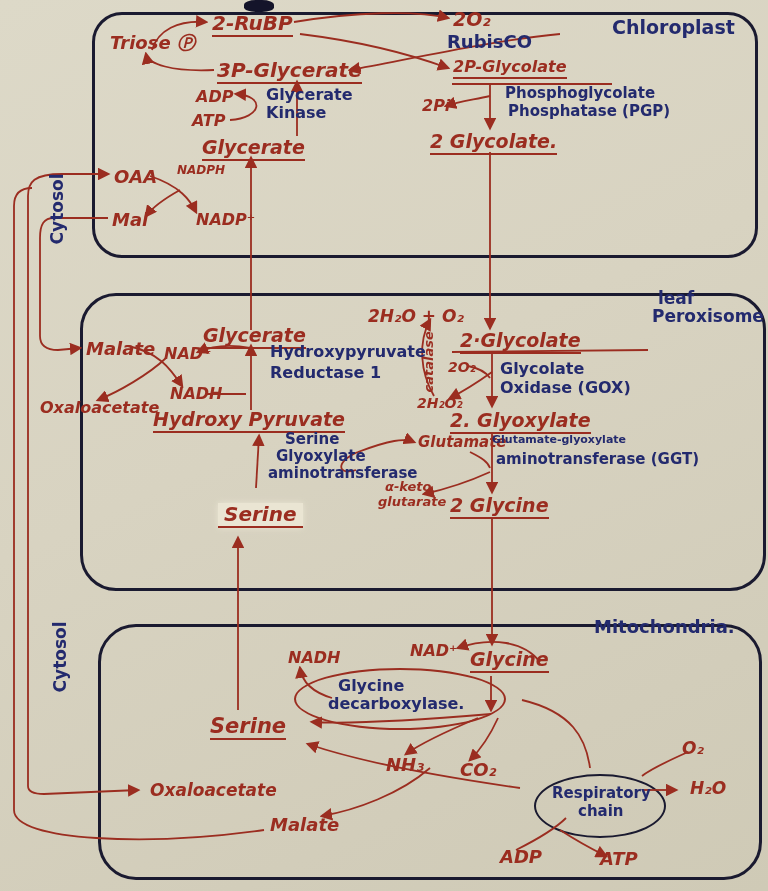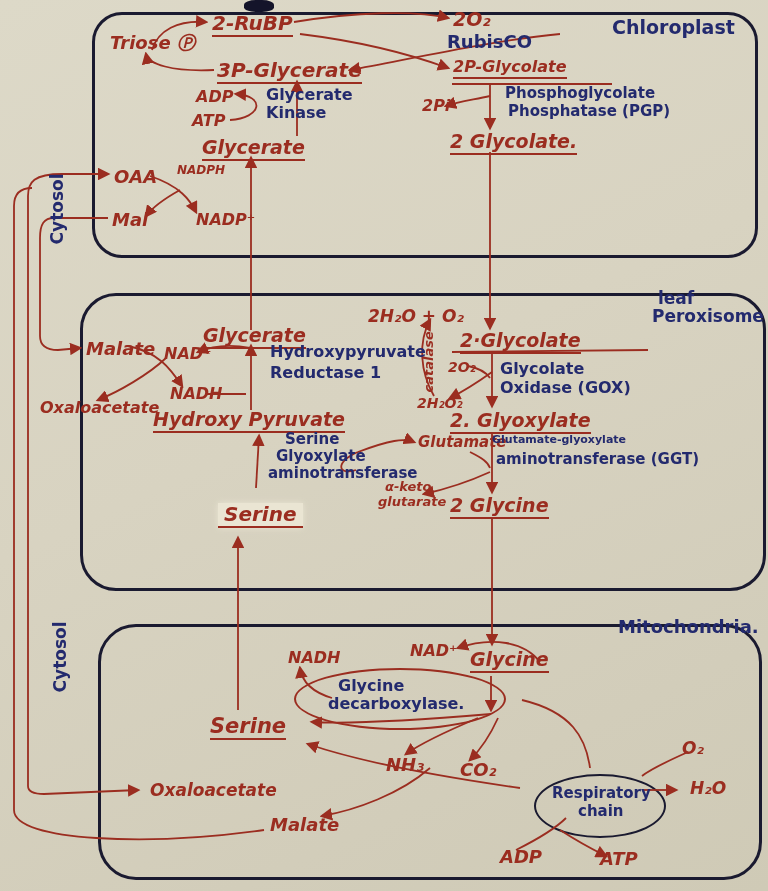--- a/index.html
+++ b/index.html
@@ -108,21 +108,21 @@
   <span class="lbl red u" style="left:217px;top:60px;font-size:20px;">3P-Glycerate</span>
   <span class="lbl red" style="left:196px;top:89px;font-size:16px;">ADP</span>
   <span class="lbl red" style="left:192px;top:113px;font-size:16px;">ATP</span>
   <span class="lbl blue" style="left:266px;top:87px;font-size:16px;">Glycerate</span>
   <span class="lbl blue" style="left:266px;top:105px;font-size:16px;">Kinase</span>
   <span class="lbl red u" style="left:202px;top:138px;font-size:19px;">Glycerate</span>
   <span class="lbl red u" style="left:453px;top:59px;font-size:16px;text-align:center;">2P-Glycolate</span>
   <span class="lbl red" style="left:422px;top:98px;font-size:16px;">2Pi</span>
   <span class="lbl blue" style="left:505px;top:86px;font-size:15px;">Phosphoglycolate</span>
   <span class="lbl blue" style="left:508px;top:104px;font-size:15px;">Phosphatase (PGP)</span>
-  <span class="lbl red u" style="left:430px;top:132px;font-size:19px;margin-left:20px;">2 Glycolate.</span>
+  <span class="lbl red u" style="left:430px;top:132px;font-size:19px;">2 Glycolate.</span>
   <span class="lbl red" style="left:114px;top:168px;font-size:18px;">OAA</span>
   <span class="lbl red" style="left:177px;top:164px;font-size:12px;">NADPH</span>
   <span class="lbl red" style="left:112px;top:211px;font-size:18px;">Mal</span>
   <span class="lbl red" style="left:196px;top:212px;font-size:16px;">NADP⁺</span>
 
   <span class="lbl blue vert" style="left:22px;top:200px;font-size:17px;">Cytosol</span>
   <span class="lbl blue vert" style="left:25px;top:648px;font-size:17px;">Cytosol</span>
 
   <span class="lbl blue" style="left:658px;top:290px;font-size:17px;">leaf</span>
   <span class="lbl blue" style="left:638px;top:308px;font-size:17px;margin-left:14px;">Peroxisome</span>
@@ -146,21 +146,21 @@
   <span class="lbl blue" style="left:276px;top:449px;font-size:15px;">Glyoxylate</span>
   <span class="lbl blue" style="left:268px;top:466px;font-size:15px;">aminotransferase</span>
   <span class="lbl red" style="left:418px;top:435px;font-size:15px;">Glutamate</span>
   <span class="lbl blue" style="left:492px;top:434px;font-size:11px;">Glutamate-glyoxylate</span>
   <span class="lbl blue" style="left:496px;top:452px;font-size:15px;">aminotransferase (GGT)</span>
   <span class="lbl red" style="left:385px;top:480px;font-size:13px;">α-keto</span>
   <span class="lbl red" style="left:378px;top:495px;font-size:13px;">glutarate</span>
   <span class="lbl red u" style="left:450px;top:496px;font-size:19px;">2 Glycine</span>
   <span class="lbl red u hl" style="left:218px;top:503px;font-size:20px;">Serine</span>
 
-  <span class="lbl blue" style="left:594px;top:618px;font-size:18px;margin-left:24px;">Mitochondria.</span>
+  <span class="lbl blue" style="left:594px;top:618px;font-size:18px;">Mitochondria.</span>
   <span class="lbl red" style="left:288px;top:650px;font-size:16px;">NADH</span>
   <span class="lbl red" style="left:410px;top:643px;font-size:16px;">NAD⁺</span>
   <span class="lbl red u" style="left:470px;top:650px;font-size:19px;">Glycine</span>
   <span class="lbl blue" style="left:338px;top:678px;font-size:16px;">Glycine</span>
   <span class="lbl blue" style="left:328px;top:696px;font-size:16px;">decarboxylase.</span>
   <span class="lbl red u" style="left:210px;top:715px;font-size:21px;">Serine</span>
   <span class="lbl red" style="left:386px;top:756px;font-size:18px;">NH₃</span>
   <span class="lbl red" style="left:460px;top:761px;font-size:18px;">CO₂</span>
   <span class="lbl red" style="left:150px;top:782px;font-size:17px;">Oxaloacetate</span>
   <span class="lbl red" style="left:270px;top:816px;font-size:18px;">Malate</span>

